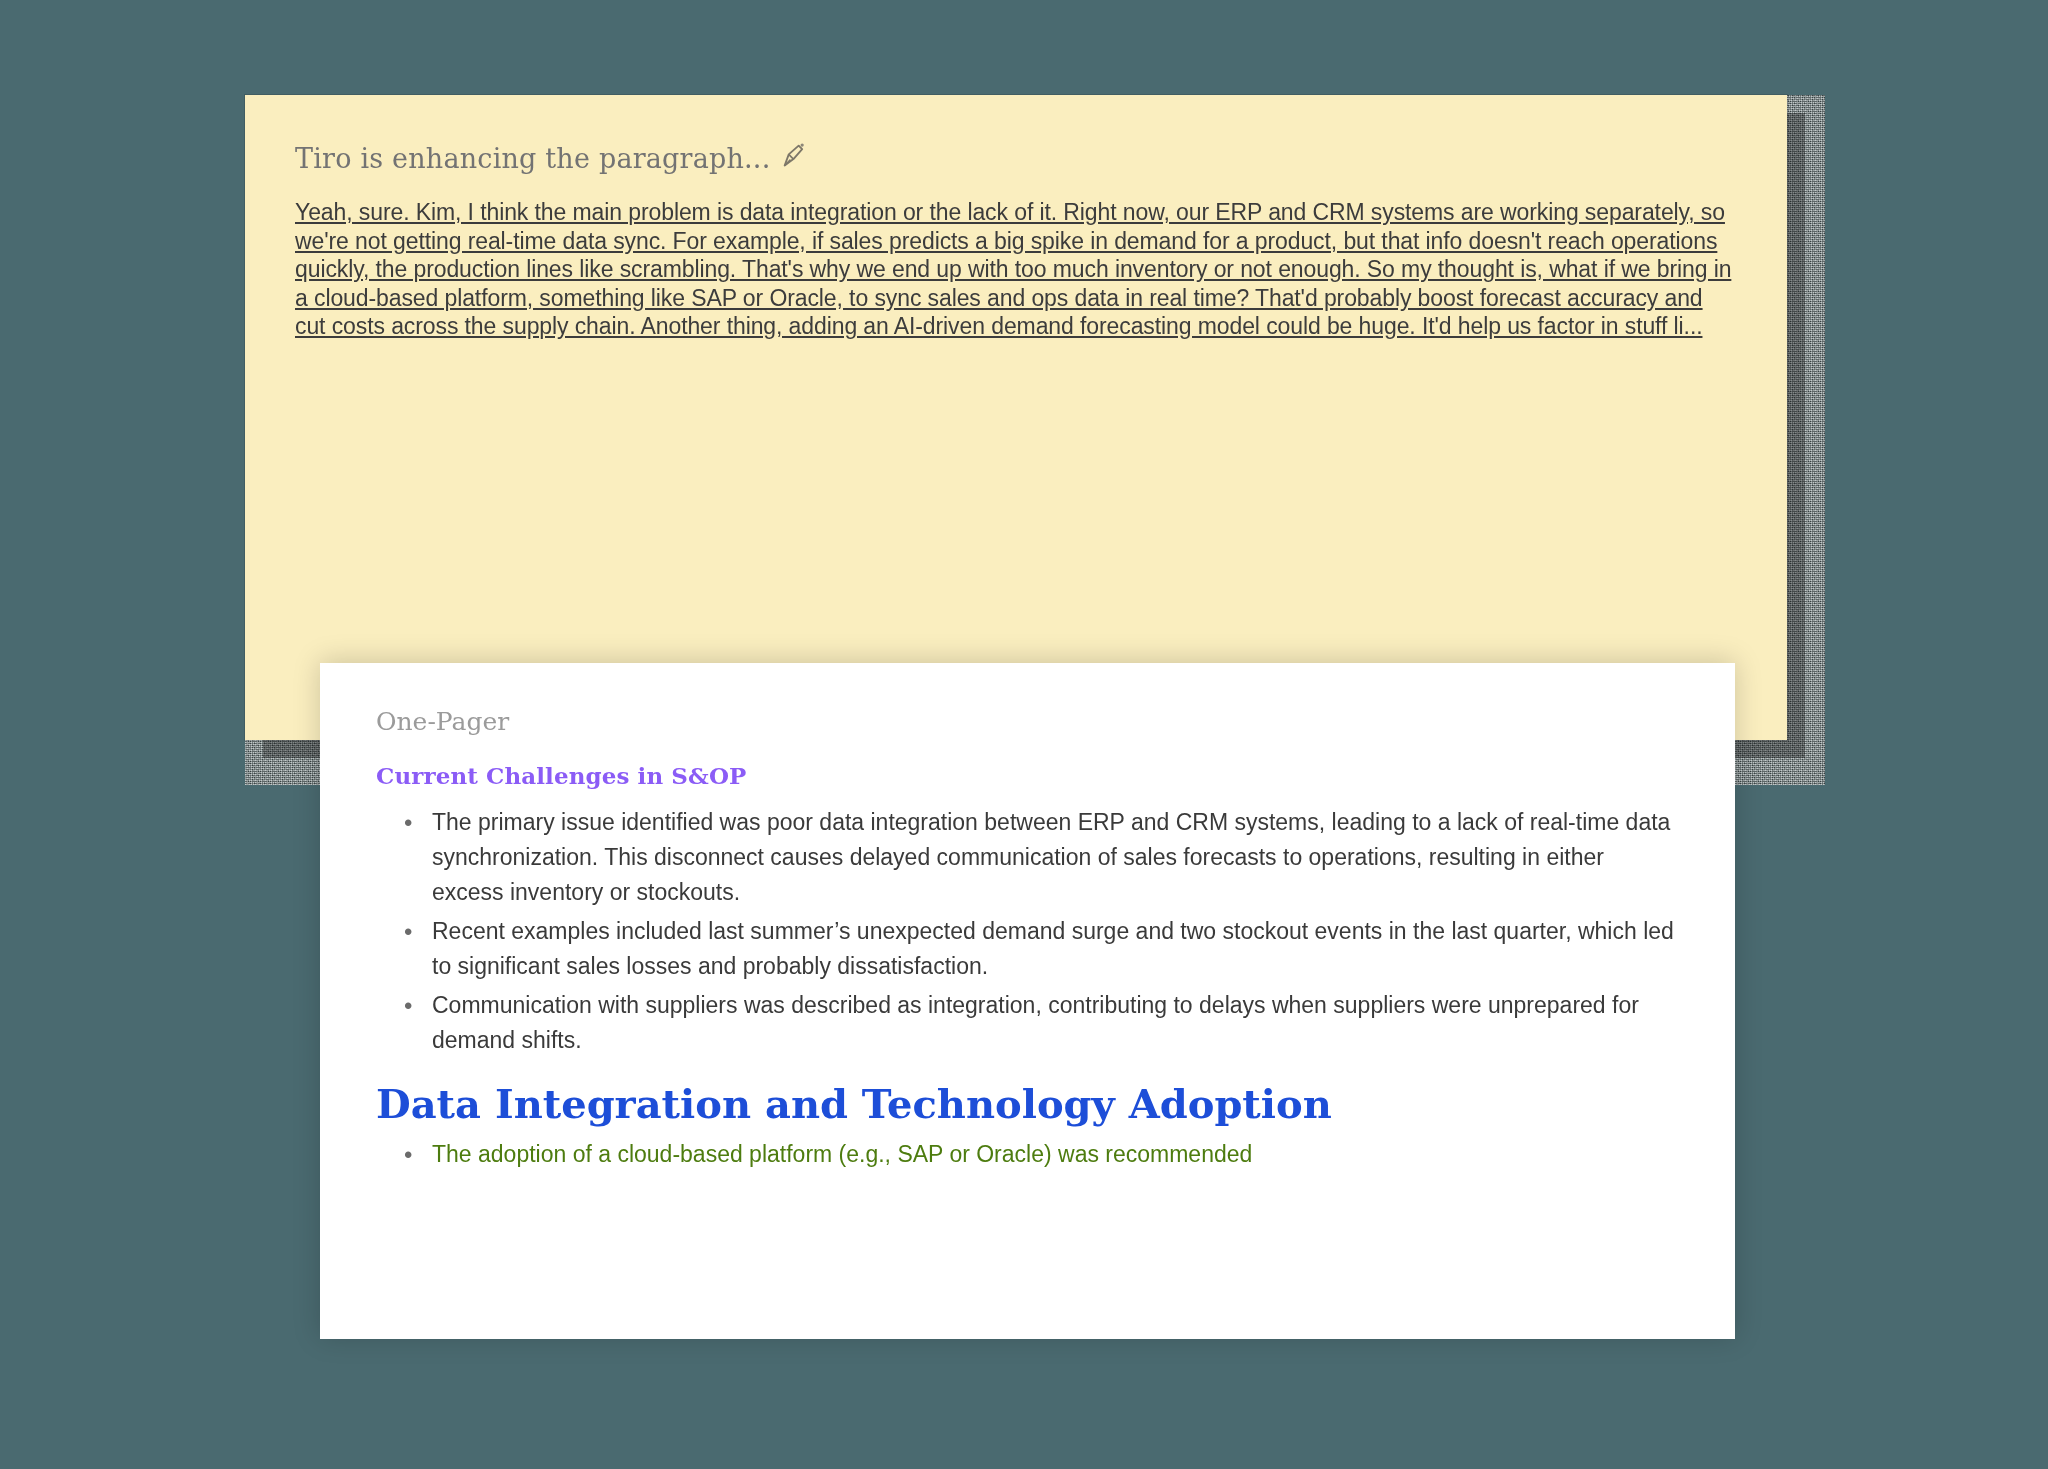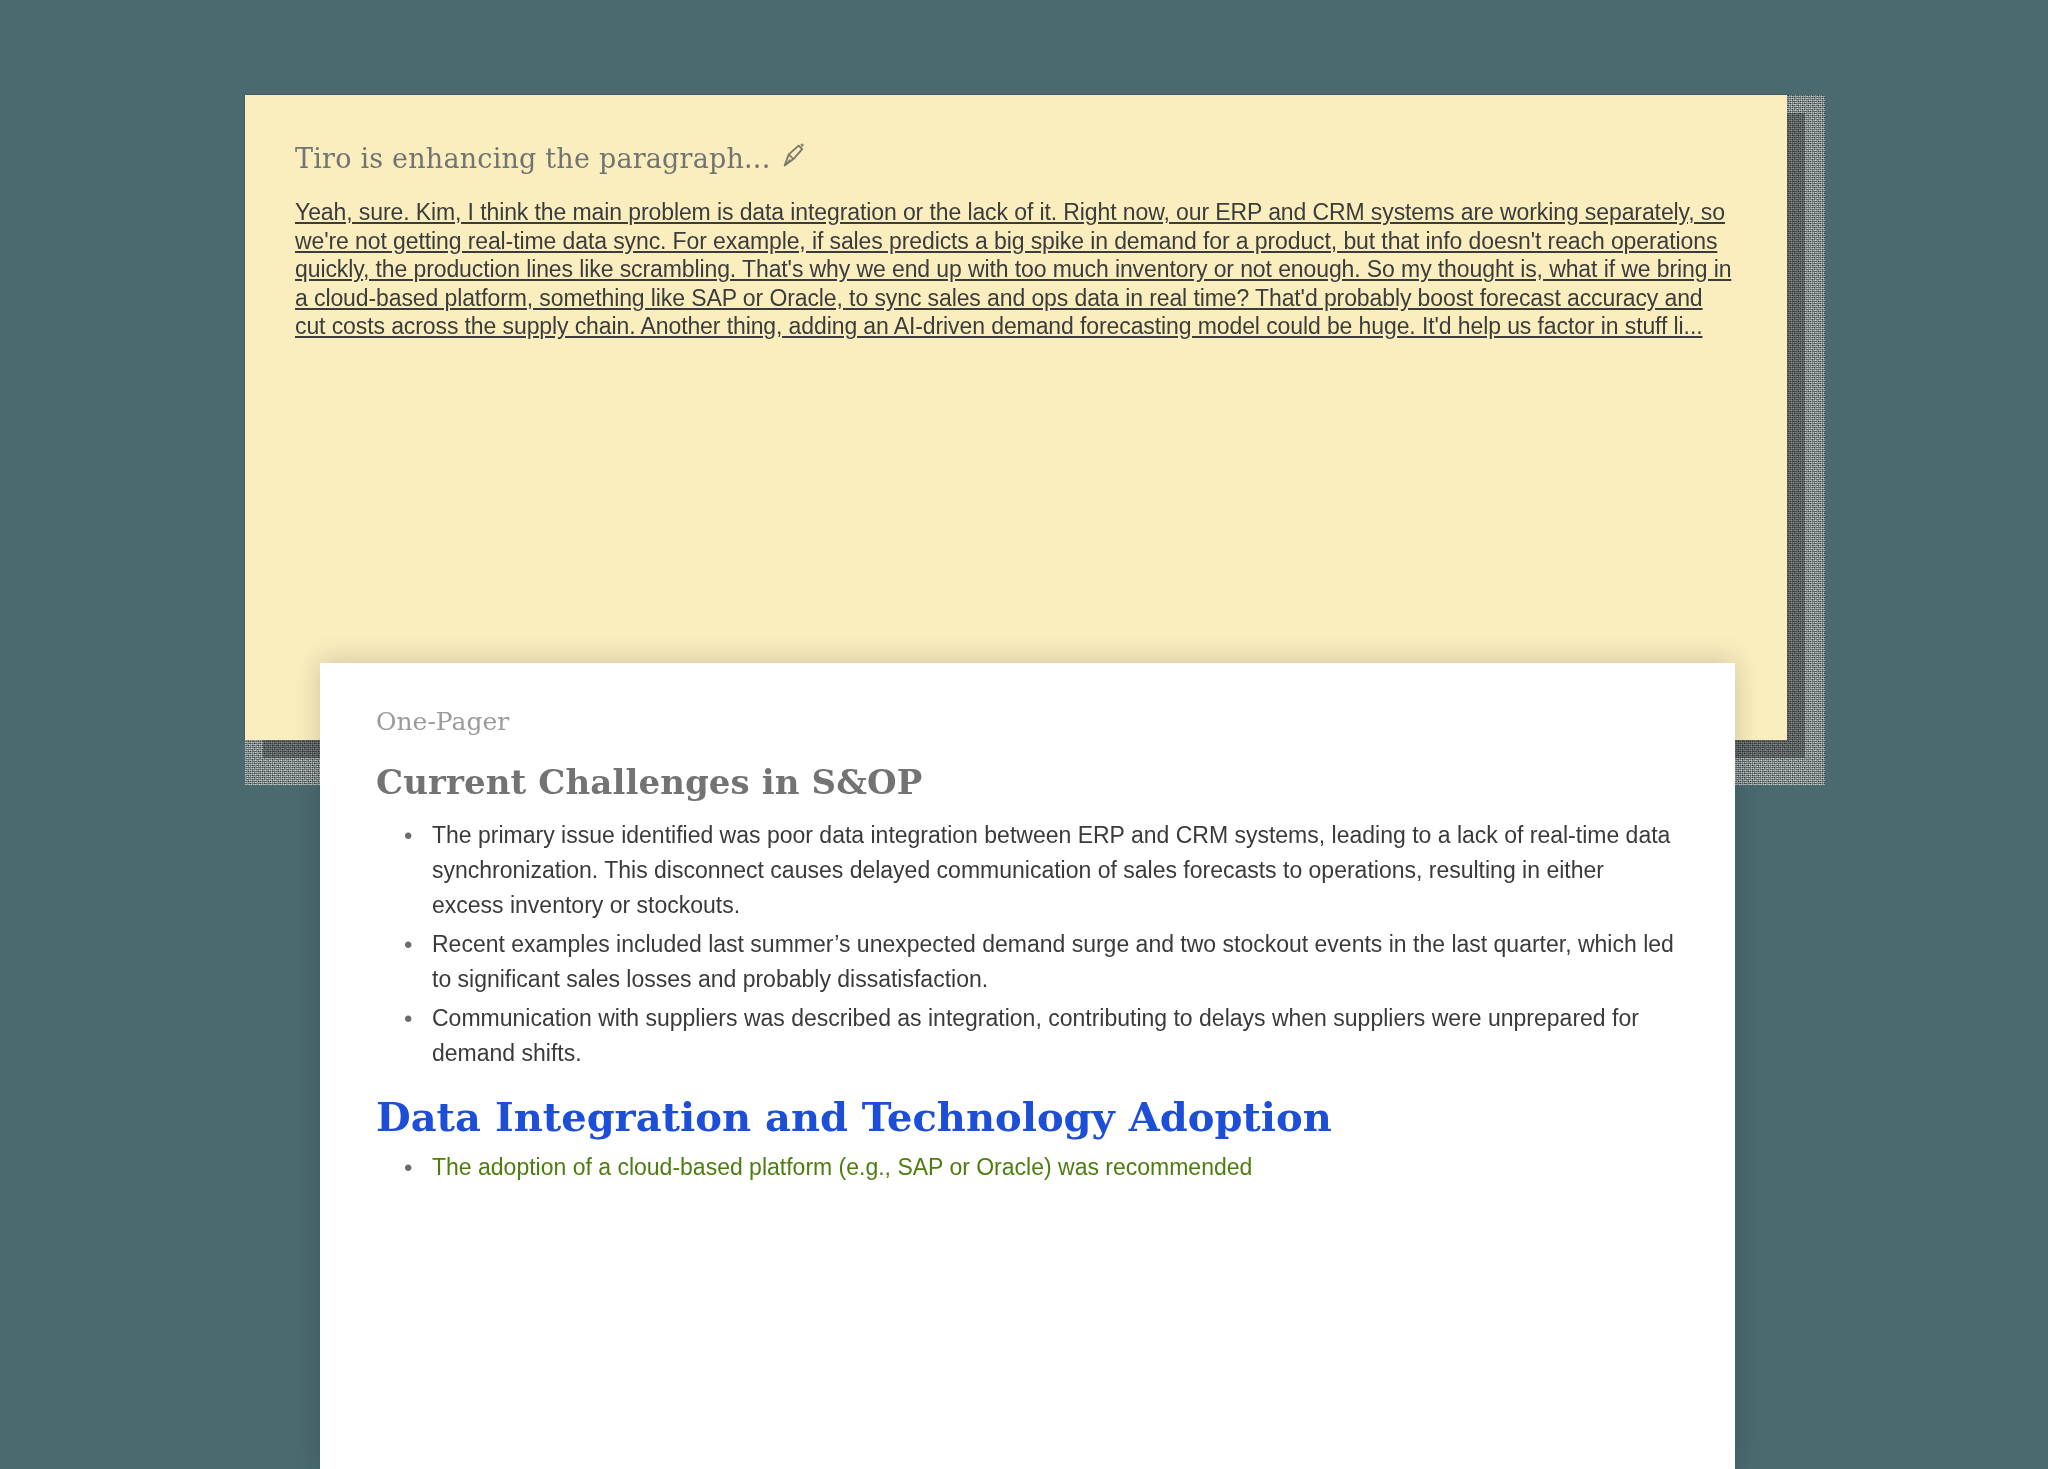--- a/index.html
+++ b/index.html
@@ -82,39 +82,39 @@
     letter-spacing: -0.1px;
     text-decoration: underline;
   }
 
   
   #onepager-card {
     position: absolute;
     left: 320px;
     top: 663px;
     width: 1415px;
-    height: 806px;
+    height: 676px;
     background: #ffffff;
     box-sizing: border-box;
     padding: 44px 56px 0 56px;
     box-shadow: 0 -2px 26px rgba(0,0,0,0.18);
     z-index: 4;
     overflow: hidden;
   }
   #onepager-label {
     font-family: "DejaVu Serif", "Liberation Serif", serif;
     font-size: 25px;
     color: #9b9b9b;
     margin-bottom: 26px;
   }
   .op-h1 {
     font-family: "DejaVu Serif", "Liberation Serif", serif;
     font-weight: bold;
-    font-size: 34px;
-    color: #737373;
+    font-size: 23px;
+    color: #8b5cf6;
     margin: 0 0 16px 0;
     letter-spacing: .1px;
   }
   .op-h2 {
     font-family: "DejaVu Serif", "Liberation Serif", serif;
     font-weight: bold;
     font-size: 40px;
     color: #1d4ed8;
     margin: 22px 0 10px 0;
   }

